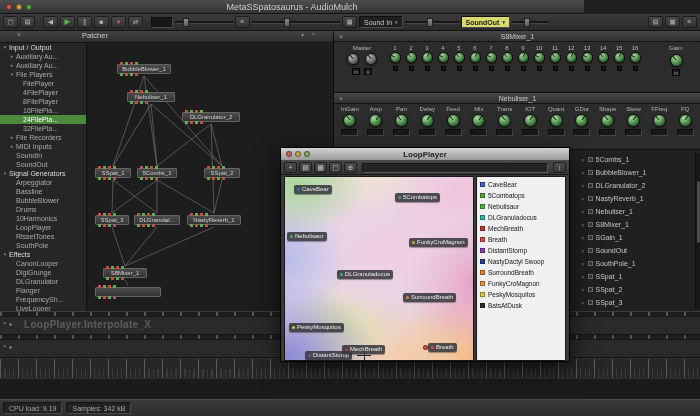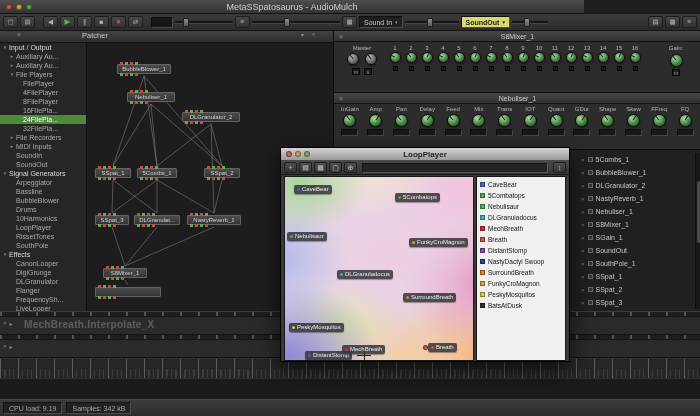--- a/index.html
+++ b/index.html
@@ -828,21 +828,21 @@
   </div>
 
   <div class="automation">
     <div>
         <div class="lane">
           <div class="tickstrip"></div>
           <div class="laneicons">
             <span>×</span>
             <span>▸</span>
           </div>
-          <div class="lanelabel">MechBreath.Interpolate_X</div>
+          <div class="lanelabel">LoopPlayer.Interpolate_X</div>
         </div>
         <div class="lane">
           <div class="tickstrip"></div>
           <div class="laneicons">
             <span>×</span>
             <span>▸</span>
           </div>
         </div>
       </div>
     <div class="ruler"></div>

